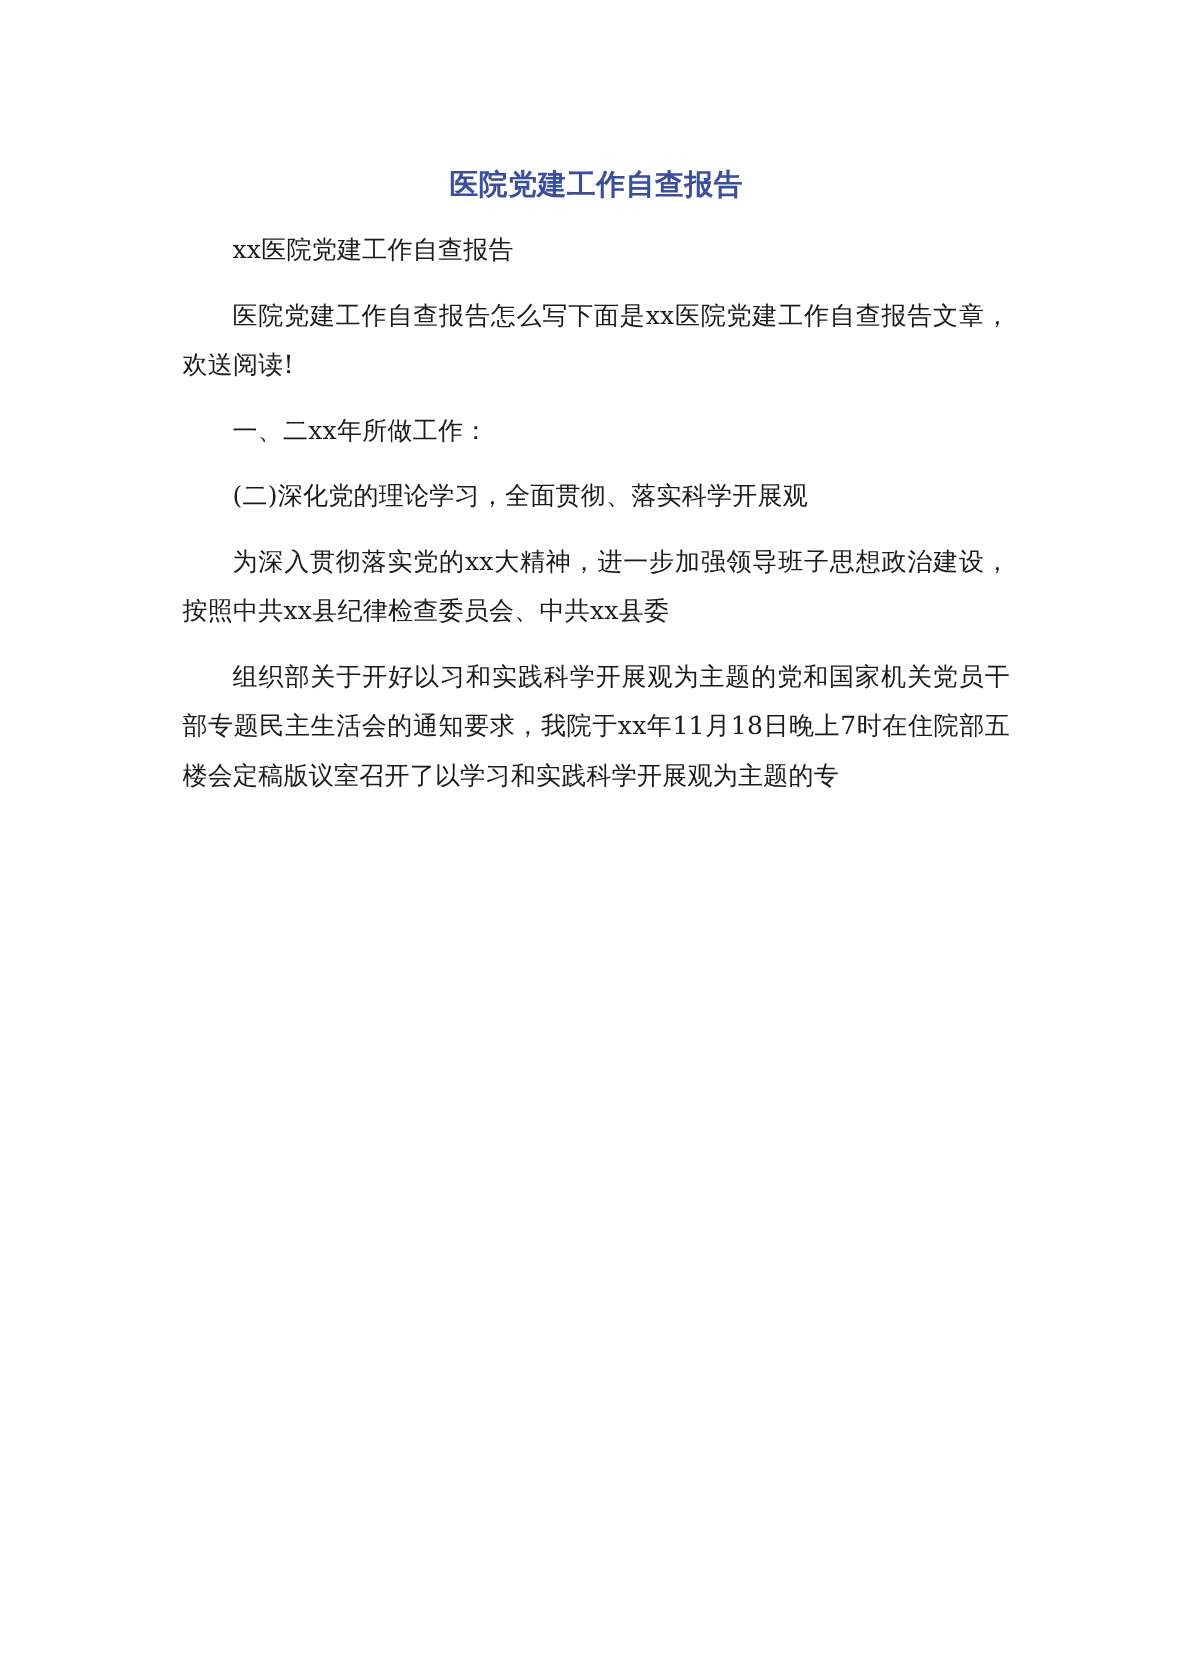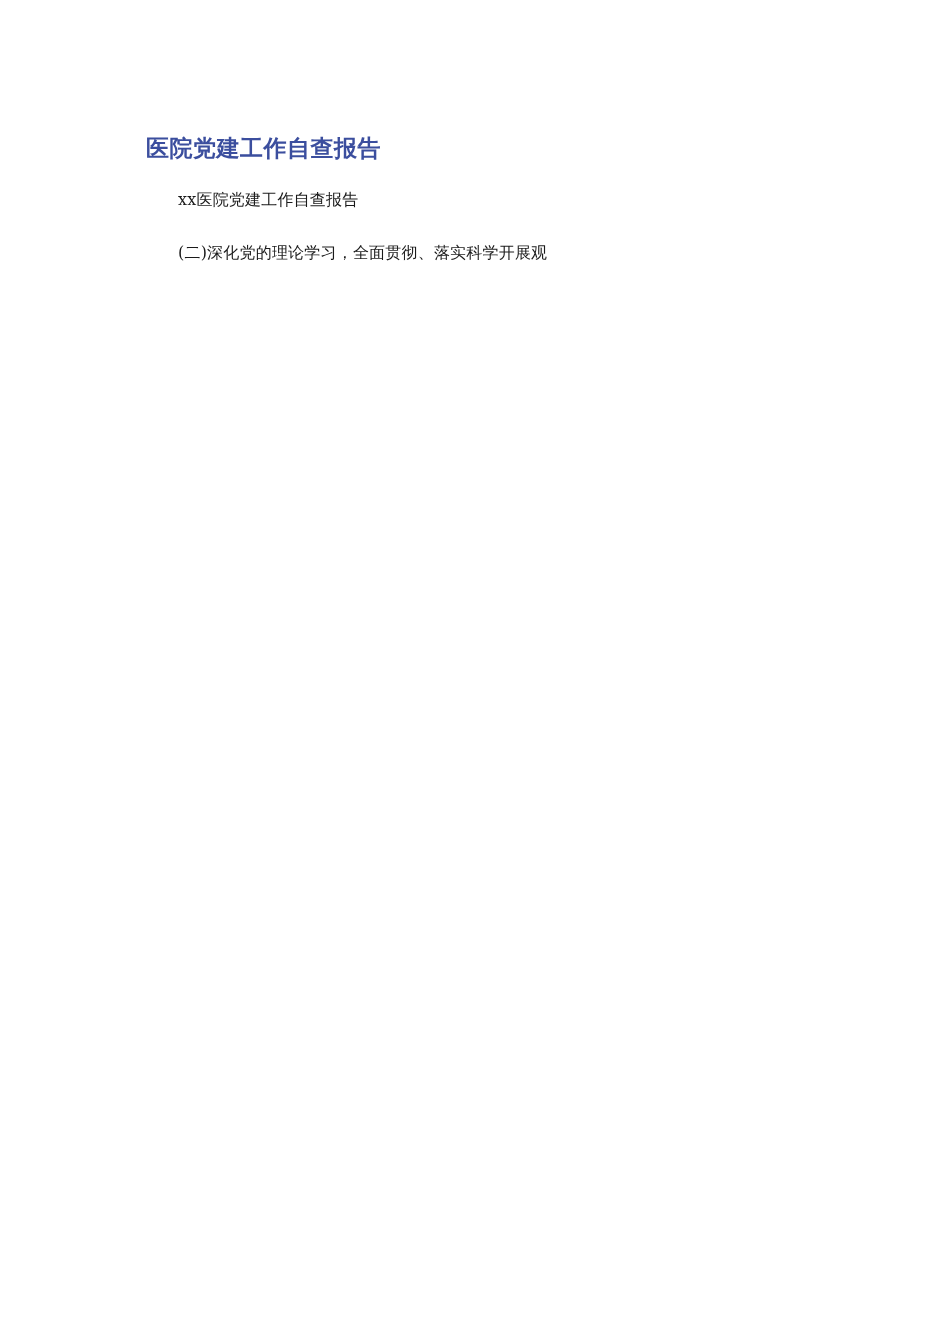--- a/index.html
+++ b/index.html
@@ -13,40 +13,44 @@
       position: relative;
       overflow: hidden;
     }
     .page {
       position: absolute;
       left: 146px;
       top: 128px;
       width: 662px;
     }
     .doc-title {
-      text-align: left;
+      text-align: center;
       font-family: "DejaVu Sans", "Liberation Sans", sans-serif;
       font-weight: bold;
       font-size: 23px;
       line-height: 40px;
       color: #3b4e9e;
       margin: 0 0 12px 0;
       letter-spacing: 0.5px;
     }
     .para {
       font-family: "DejaVu Serif", "Liberation Serif", serif;
-      font-size: 16px;
+      font-size: 20px;
       line-height: 39.5px;
       color: #1a1a1a;
       text-indent: 2em;
       margin: 0 0 13px 0;
       text-align: justify;
       letter-spacing: 0.2px;
     }
   </style>
 </head>
 <body>
 
 <div class="page">
   <h1 class="doc-title">医院党建工作自查报告</h1>
   <p class="para">xx医院党建工作自查报告</p>
+  <p class="para">医院党建工作自查报告怎么写下面是xx医院党建工作自查报告文章，欢送阅读!</p>
+  <p class="para">一、二xx年所做工作：</p>
   <p class="para">(二)深化党的理论学习，全面贯彻、落实科学开展观</p>
+  <p class="para">为深入贯彻落实党的xx大精神，进一步加强领导班子思想政治建设，按照中共xx县纪律检查委员会、中共xx县委</p>
+  <p class="para">组织部关于开好以习和实践科学开展观为主题的党和国家机关党员干部专题民主生活会的通知要求，我院于xx年11月18日晚上7时在住院部五楼会定稿版议室召开了以学习和实践科学开展观为主题的专</p>
 </div>
 
 </body></html>

